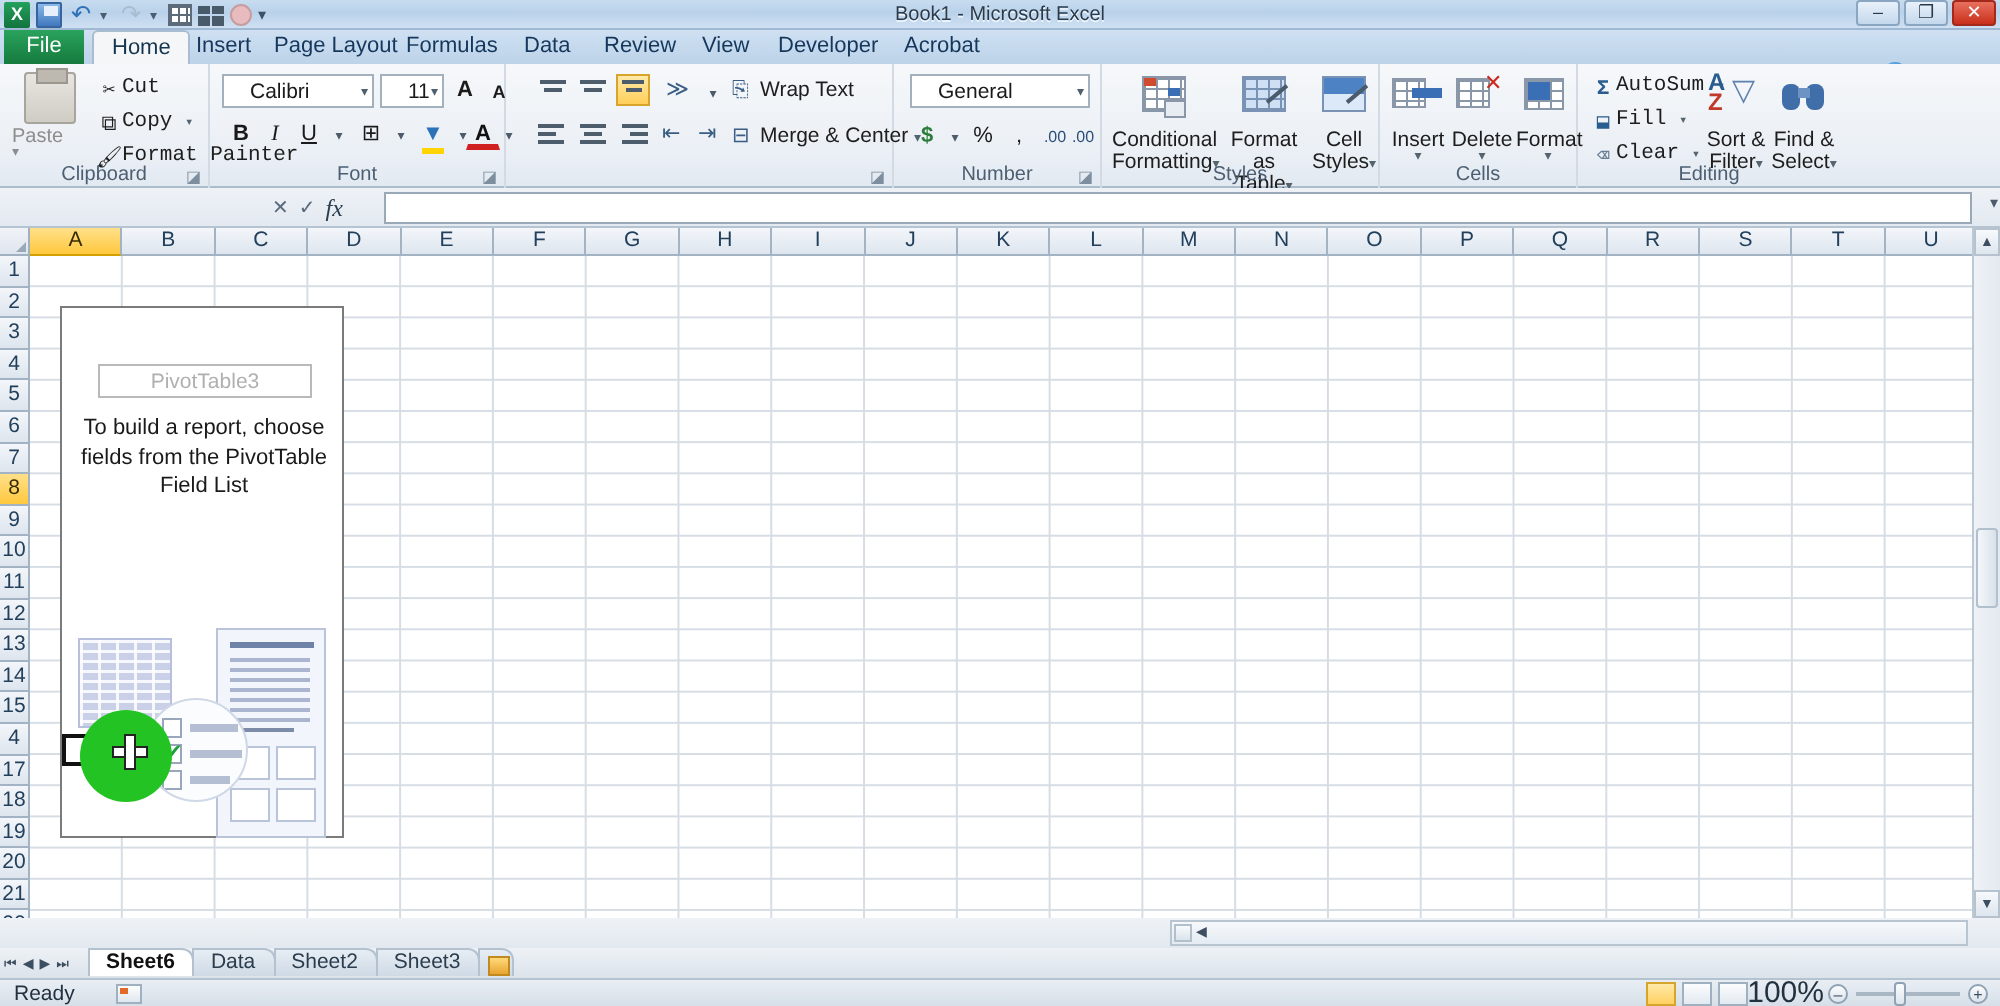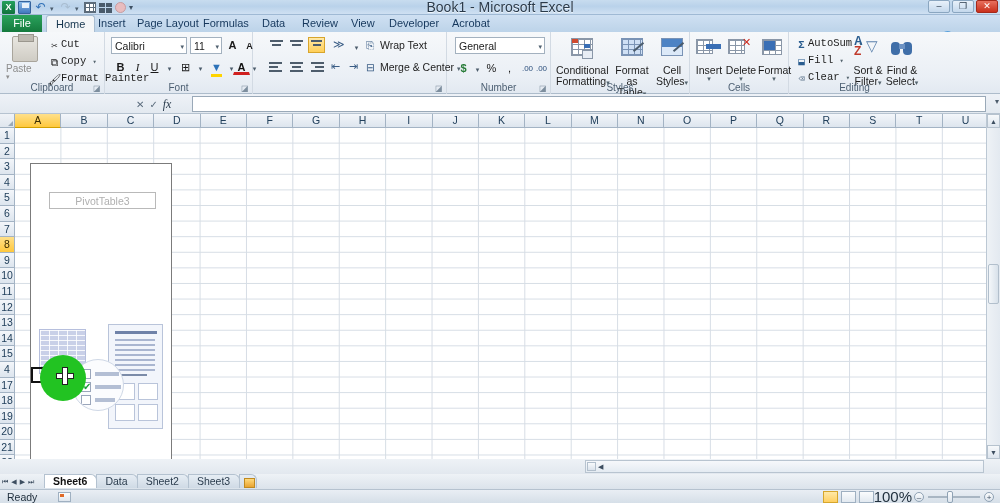--- a/index.html
+++ b/index.html
@@ -34,21 +34,21 @@
     background-image:linear-gradient(#5b6b7a 1px, transparent 1px), linear-gradient(90deg,#5b6b7a 1px, transparent 1px);
     background-size:4px 4px;
   }
   .qat .blocks { width:13px;height:10px; display:grid; grid-template-columns:1fr 1fr; grid-gap:1px; }
   .qat .blocks i { background:#495a6b; display:block; }
   .qat .circ { width:11px;height:11px;border-radius:50%;background:#e8bcbf;border:1px solid #c79ca0; }
   .qat .dd { font-size:8px; color:#3e5164; line-height:14px; }
 
   .wintitle {
     position:absolute; left:0; top:0; width:1000px; height:15px; line-height:15px;
-    text-align:center; font-size:14px; color:#2a3a4a; text-shadow:0 1px 0 #eef5fc;
+    text-align:center; font-size:10px; color:#2a3a4a; text-shadow:0 1px 0 #eef5fc;
   }
   .winbtns { position:absolute; right:2px; top:0px; display:flex; gap:2px; }
   .winbtns div {
     width:22px; height:13px; border:1px solid #8aa6c0; border-radius:2px;
     background:linear-gradient(to bottom,#e8f1fa,#c4d8ec);
     font-size:9px; line-height:11px; text-align:center; color:#2a3a4a;
   }
   .winbtns div.close { background:linear-gradient(to bottom,#e8705e,#c9301c); border-color:#a5291a; color:#fff; }
 
   
@@ -101,21 +101,21 @@
   .pasteimg:after{content:'';position:absolute;left:5px;top:-3px;width:14px;height:6px;background:#bdb9b0;border:1px solid #9b978e;}
   .pastelbl { font-size:10px; color:#8d8d8d; margin-top:1px; }
   .pastearrow { font-size:7px; color:#8d8d8d; line-height:6px;}
   .cmdsmall { position:absolute; font-size:10.5px; color:#1d1d1d; white-space:nowrap;font-family:Liberation Mono, monospace; }
   .cmdsmall .ic { display:inline-block; width:13px; vertical-align:-2px; text-align:center; }
 
   
   #g-font { left:105px; width:148px; }
   .fontbox {
     position:absolute; background:#fff; border:1px solid #a3b1bf; height:17px;
-    font-size:10.5px; line-height:16px; padding-left:3px; color:#1a1a1a;
+    font-size:10.5px; line-height:16px; padding-left:13px; color:#1a1a1a;
   }
   .fontbox .arrow { position:absolute; right:2px; top:0; font-size:7px; color:#50606f; line-height:17px;}
   .fbtn {
     position:absolute; width:17px;height:17px; font-size:11px; text-align:center; line-height:17px;
     color:#1a1a1a; border:1px solid transparent;
   }
 
   
   #g-align { left:253px; width:194px; }
   .alignico { position:absolute; width:17px;height:16px; }
@@ -181,21 +181,21 @@
     position:absolute; left:15px; top:14px; right:0; bottom:0;
     background-image:
       linear-gradient(to bottom, transparent 14.6px, #d6dde5 14.6px),
       linear-gradient(to right, transparent 45.4px, #d6dde5 45.4px);
     background-size: 46.4px 15.6px, 46.4px 15.6px;
     background-color:#fff;
   }
 
   
   .pivot {
-    position:absolute; left:15px; top:35px; width:142px; height:298px;
+    position:absolute; left:15px; top:25px; width:142px; height:266px;
     background:#fff; border:1px solid #7b7b7b;
   }
   .pivotname {
     position:absolute; left:18px; top:28px; width:107px; height:17px;
     border:1px solid #b9b9b9; color:#b0b0b0; font-size:10.5px; text-align:center; line-height:16px;
   }
   .pivottext {
     position:absolute; left:6px; top:53px; width:130px; text-align:center;
     font-size:11px; color:#1a1a1a; line-height:14.5px; font-weight:500;
   }
@@ -614,20 +614,21 @@
         <div>19</div>
         <div>20</div>
         <div>21</div>
         <div>22</div>
         <div>23</div>
       </div>
     <div class="cells">
 
       <div class="pivot">
         <div class="pivotname">PivotTable3</div>
+        <div class="pivottext">To build a report, choose fields from the PivotTable Field List</div>
         <div class="pivotart">
           <div class="artgrid"></div>
           <div class="artdoc">
             <div class="line" style="top:6px; width:42px; height:3px; background:#6f82a8;"></div>
             <div class="line" style="top:14px; width:40px;"></div>
             <div class="line" style="top:19px; width:40px;"></div>
             <div class="line" style="top:24px; width:40px;"></div>
             <div class="line" style="top:29px; width:40px;"></div>
             <div class="line" style="top:34px; width:40px;"></div>
             <div class="line" style="top:39px; width:40px;"></div>

